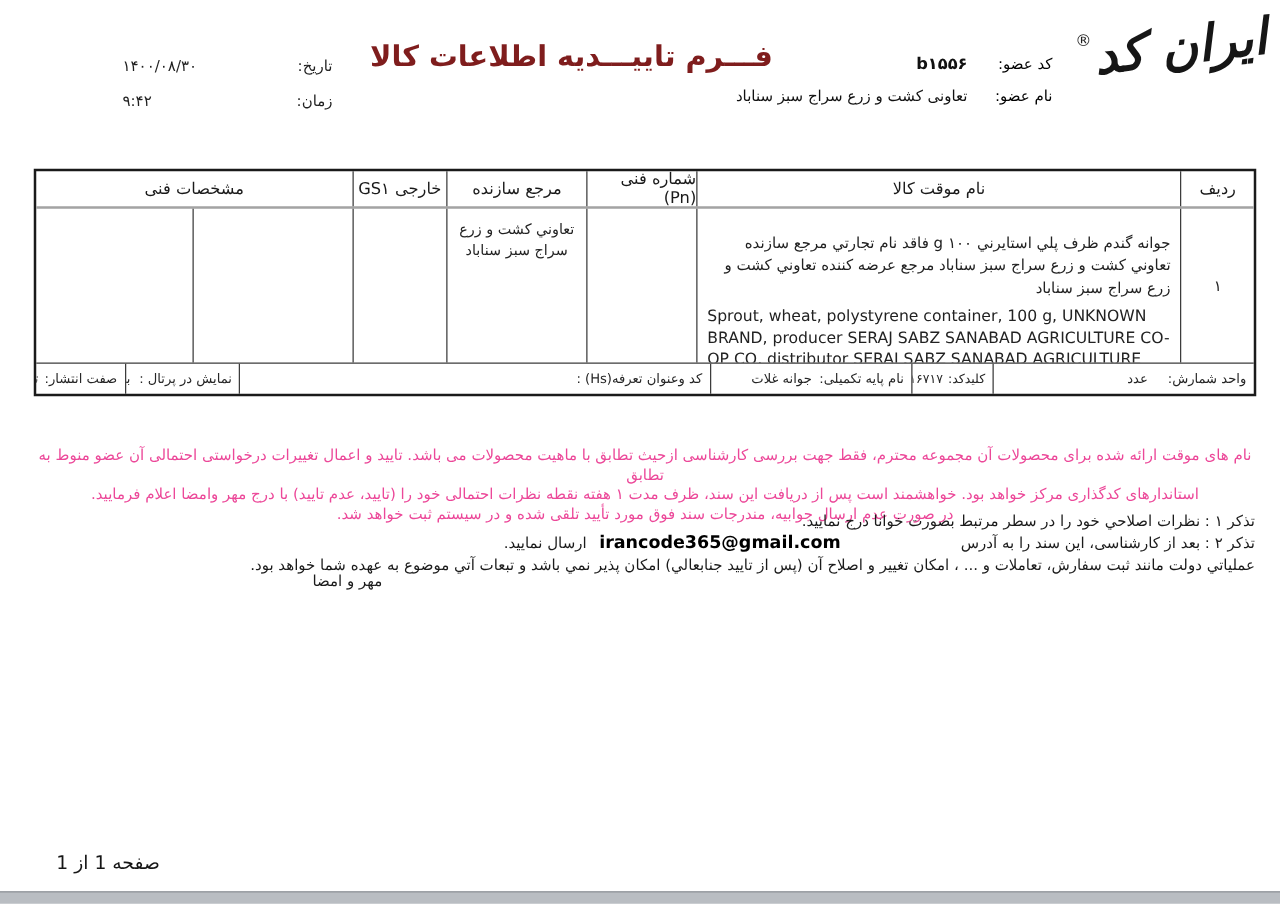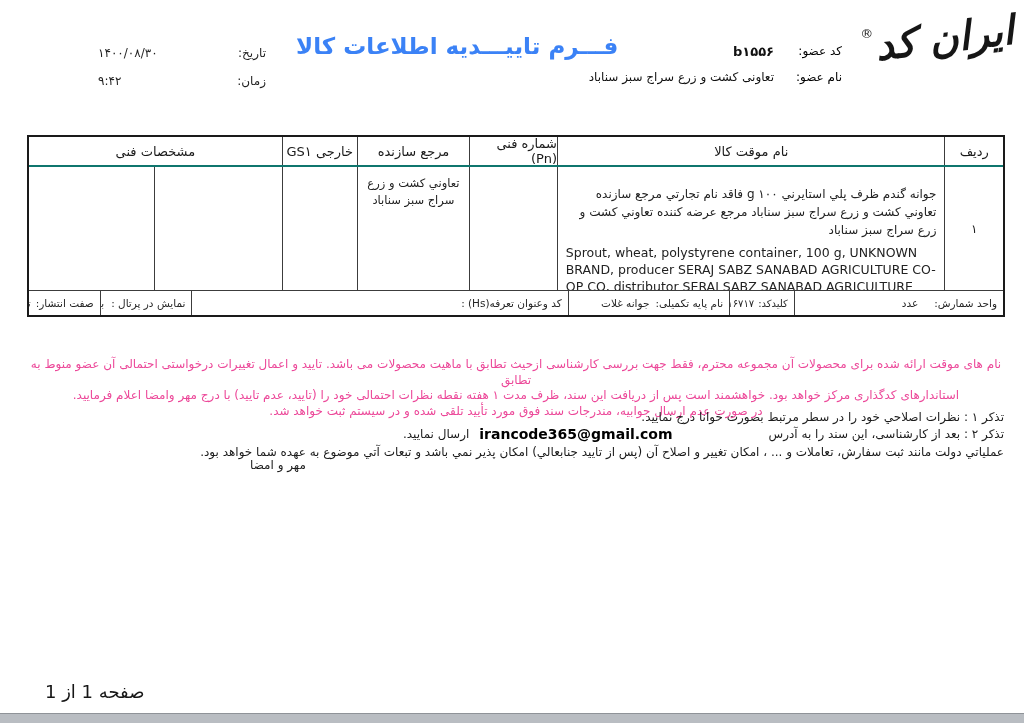--- a/index.html
+++ b/index.html
@@ -15,29 +15,29 @@
     font-size:40px; font-weight:bold; font-style:italic; color:#161616;
     transform:rotate(-7deg); display:inline-block; line-height:1.1; letter-spacing:-1px;
   }
   .member-block { position:absolute; top:44px; right:182px; }
   .m-row { display:flex; direction:rtl; gap:16px; font-size:12px; margin-bottom:11px; white-space:nowrap; }
   .m-label { min-width:52px; color:#000000; }
   .m-value { color:#111; }
   .m-code { font-weight:bold; font-size:13px; }
   .page-title {
     position:absolute; top:33px; left:296px; font-size:23px; font-weight:bold;
-    color:#3b82f6; direction:rtl; white-space:nowrap;
+    color:#7f1d1d; direction:rtl; white-space:nowrap;
   }
   .datetime-block { position:absolute; top:46px; left:98px; width:168px; }
   .d-row { display:flex; direction:rtl; justify-content:space-between; font-size:12px; margin-bottom:14px; }
   
   .doc-table { position:absolute; top:135px; left:27px; width:978px; border:2px solid #1a1a1a; background:#fff; }
   .t-row { display:flex; direction:ltr; border-top:1px solid #3c3c3c; }
   .t-row:first-child { border-top:none; }
-  .t-data { border-top:2px solid #0f766e; }
+  .t-data { border-top:2px solid #a3a3a3; }
   .cell { border-left:1px solid #3c3c3c; direction:rtl; overflow:hidden; }
   .t-row .cell:first-child { border-left:none; }
   .t-header { height:28px; }
   .t-header .cell { display:flex; align-items:center; justify-content:center; font-size:13px; color:#1a1a1a; }
   .t-data  { height:125px; }
   .t-strip { height:25px; }
   .t-strip .cell { display:flex; align-items:center; font-size:10.5px; padding:0 6px; white-space:nowrap; color:#262626; }
   .t-comments { height:35px; }
   .c-specs{width:259px} .c-specsa{width:128px} .c-specsb{width:131px}
   .c-gs1{width:77px} .c-manu{width:115px} .c-pn{width:90px}
@@ -53,21 +53,21 @@
   .radif-cell { display:flex; align-items:center; justify-content:center; font-size:12px; }
   .comments-cell { width:100%; display:flex; direction:rtl; padding:7px 8px 0 0; font-size:12px; color:#1c1c1c; }
   .ltr-num { direction:ltr; unicode-bidi:embed; }
   
   .paragraph { position:absolute; top:357px; right:20px; left:28px; direction:rtl; text-align:center; font-size:12px; line-height:15.5px; color:#ec4899; }
   .note1 { position:absolute; top:410px; right:20px; left:28px; direction:rtl; text-align:right; font-size:12px; color:#1b1b1b; }
   .note2 { position:absolute; top:426px; right:20px; left:28px; direction:rtl; display:flex; align-items:center; font-size:12px; color:#1b1b1b; }
   .note2-email { font-weight:bold; font-size:14px; direction:ltr; unicode-bidi:embed; margin-right:96px; margin-left:10px; color:#000; }
   .note3 { position:absolute; top:444px; right:20px; left:28px; direction:rtl; text-align:right; font-size:12px; line-height:16px; color:#1b1b1b; }
   .stamp { position:absolute; top:458px; left:250px; direction:rtl; font-size:12px; color:#1b1b1b; }
-  .footer-page { position:absolute; top:681px; left:45px; direction:rtl; font-size:18px; color:#161616; }
+  .footer-page { position:absolute; top:681px; left:45px; direction:rtl; font-size:15px; color:#161616; }
   .page-bottom { position:absolute; left:0; right:0; bottom:0; height:10px; background:#b9bdc2; border-top:1px solid #8f9398; }
 </style>
 </head>
 <body>
 
 <div class="logo">
   <span class="logo-reg">®</span>
   <span class="logo-text">ایران کد</span>
 </div>
 

